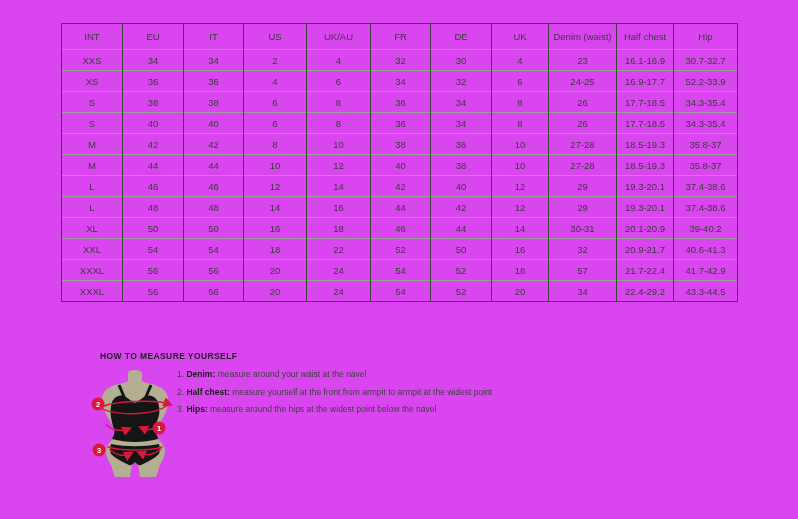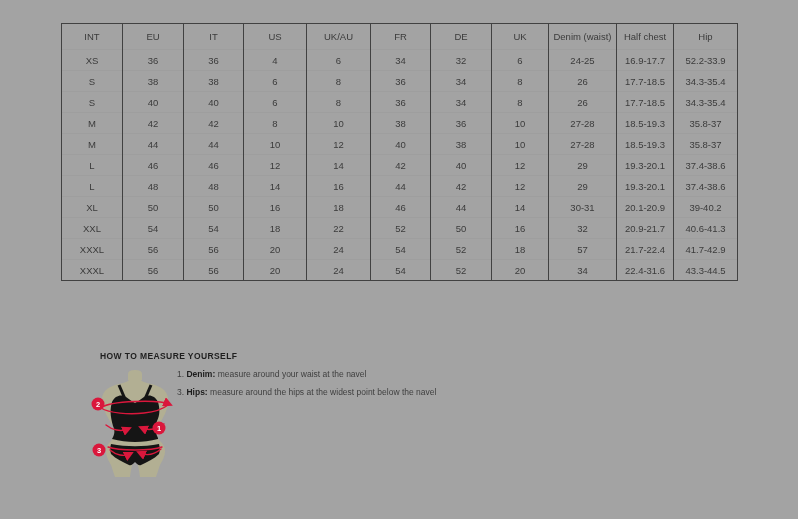--- a/index.html
+++ b/index.html
@@ -1,19 +1,19 @@
 <!DOCTYPE html>
 <html><head>
 <meta charset="utf-8">
 <style>
   html,body{margin:0;padding:0;background:#ffffff;}
   .page{
     position:relative;
     width:798px;height:519px;
-    background:#a3a3a3;
+    background:#d946ef;
     font-family:"Liberation Sans", sans-serif;
     overflow:hidden;
   }
   
   .size-table{
     position:absolute;left:61px;top:23px;
     border-collapse:collapse;
     table-layout:fixed;
     border:1px solid #414141;
     font-size:9.5px;
@@ -82,20 +82,33 @@
           <th>FR</th>
           <th>DE</th>
           <th>UK</th>
           <th>Denim (waist)</th>
           <th>Half chest</th>
           <th>Hip</th>
         </tr>
       </thead>
     <tbody>
         <tr>
+          <td>XXS</td>
+          <td>34</td>
+          <td>34</td>
+          <td>2</td>
+          <td>4</td>
+          <td>32</td>
+          <td>30</td>
+          <td>4</td>
+          <td>23</td>
+          <td>16.1-16.9</td>
+          <td>30.7-32.7</td>
+        </tr>
+        <tr>
           <td>XS</td>
           <td>36</td>
           <td>36</td>
           <td>4</td>
           <td>6</td>
           <td>34</td>
           <td>32</td>
           <td>6</td>
           <td>24-25</td>
           <td>16.9-17.7</td>
@@ -221,30 +234,31 @@
         <tr>
           <td>XXXL</td>
           <td>56</td>
           <td>56</td>
           <td>20</td>
           <td>24</td>
           <td>54</td>
           <td>52</td>
           <td>20</td>
           <td>34</td>
-          <td>22.4-31.6</td>
+          <td>22.4-29.2</td>
           <td>43.3-44.5</td>
         </tr>
       </tbody>
   </table>
 
   <div class="measure-heading">HOW TO MEASURE YOURSELF</div>
 
   <div class="measure-steps">
       <div class="step"><span>1. </span><span class="step-label">Denim: </span><span>measure around your waist at the navel</span></div>
+      <div class="step"><span>2. </span><span class="step-label">Half chest: </span><span>measure yourself at the front from armpit to armpit at the widest point</span></div>
       <div class="step"><span>3. </span><span class="step-label">Hips: </span><span>measure around the hips at the widest point below the navel</span></div>
     </div>
 
   <div class="figure-wrap">
     <svg width="92" height="112" viewBox="0 0 92 112" xmlns="http://www.w3.org/2000/svg">
       <defs>
         <marker id="arr" markerWidth="7" markerHeight="7" refX="4" refY="3.5" orient="auto">
           <path d="M0,0 L7,3.5 L0,7 Z" fill="#da173c"></path>
         </marker>
       </defs>

